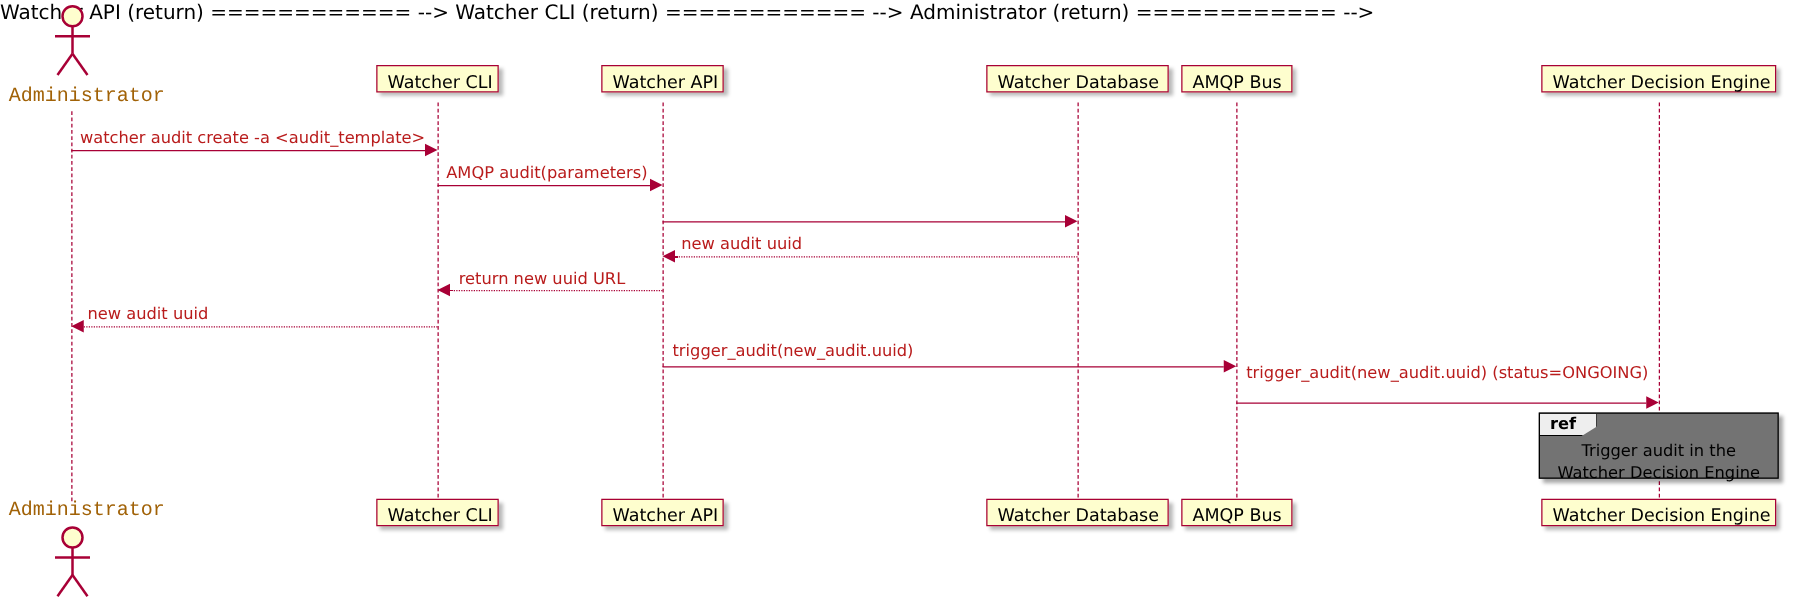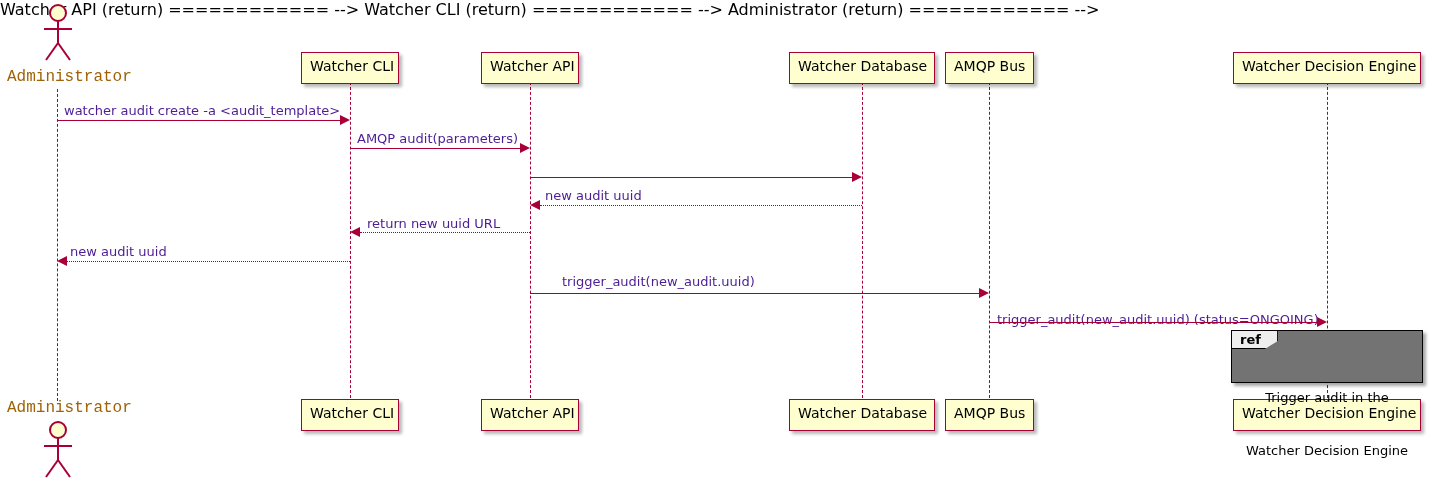--- a/index.html
+++ b/index.html
@@ -24,21 +24,21 @@
     width: 0;
     border-left: 1px dashed #A80036;
     z-index: 1;
   }
   
   .participant {
     position: absolute;
     box-sizing: border-box;
     background: #FEFECE;
     border: 1.5px solid #A80036;
-    height: 32px;
+    height: 22px;
     line-height: 27px;
     text-align: center;
     color: #000000;
     font-size: 14px;
     font-family: "DejaVu Sans", sans-serif;
     box-shadow: 3px 3px 3px rgba(0,0,0,0.28);
     z-index: 3;
     white-space: nowrap;
     padding: 0 8px;
   }
@@ -77,21 +77,21 @@
     border-left: 10px solid #A80036;
   }
   .arrowhead.left {
     border-top: 5px solid transparent;
     border-bottom: 5px solid transparent;
     border-right: 10px solid #A80036;
   }
   .msg-label {
     position: absolute;
     font-size: 13px;
-    color: #4c1d95;
+    color: #b91c1c;
     white-space: nowrap;
     z-index: 2;
     font-family: "DejaVu Sans", sans-serif;
   }
   
   .ref-box {
     position: absolute;
     box-sizing: border-box;
     background: #737373;
     border: 1.5px solid #000000;
@@ -117,21 +117,21 @@
     position: absolute;
     left: 0;
     right: 0;
     top: 22px;
     text-align: center;
     font-size: 13px;
     line-height: 17px;
     color: #000000;
     font-family: "DejaVu Sans", sans-serif;
   }
-  .ref-body div { white-space: nowrap; margin-top: 36px; }
+  .ref-body div { white-space: nowrap; }
 </style>
 </head>
 <body>
 
 <div id="diagram">
 
   
   <div class="lifeline" style="left:57px; top:89px; height:312px;"></div>
   <div class="lifeline" style="left:350px; top:82px; height:316px;"></div>
   <div class="lifeline" style="left:530px; top:82px; height:316px;"></div>
@@ -183,26 +183,26 @@
   <div class="msg-label" style="left:367px; top:216px;">return new uuid URL</div>
   <div class="msg-line dotted" style="left:360px; top:232px; width:170px;"></div>
   <div class="arrowhead left" style="left:350px; top:227px;"></div>
 
    Administrator (return) ============ --&gt;
   <div class="msg-label" style="left:70px; top:244px;">new audit uuid</div>
   <div class="msg-line dotted" style="left:67px; top:261px; width:283px;"></div>
   <div class="arrowhead left" style="left:57px; top:256px;"></div>
 
   
-  <div class="msg-label" style="left:562px; top:274px;">trigger_audit(new_audit.uuid)</div>
+  <div class="msg-label" style="left:538px; top:274px;">trigger_audit(new_audit.uuid)</div>
   <div class="msg-line" style="left:530px; top:293px; width:449px;"></div>
   <div class="arrowhead right" style="left:979px; top:288px;"></div>
 
   
-  <div class="msg-label" style="left:997px; top:312px;">trigger_audit(new_audit.uuid) (status=ONGOING)</div>
+  <div class="msg-label" style="left:997px; top:291px;">trigger_audit(new_audit.uuid) (status=ONGOING)</div>
   <div class="msg-line" style="left:989px; top:322px; width:328px;"></div>
   <div class="arrowhead right" style="left:1317px; top:317px;"></div>
 
   
   <div class="ref-box" style="left:1231px; top:330px; width:192px; height:53px;">
     <div class="ref-tag">ref</div>
     <div class="ref-body">
       <div>Trigger audit in the</div>
       <div>Watcher Decision Engine</div>
     </div>

